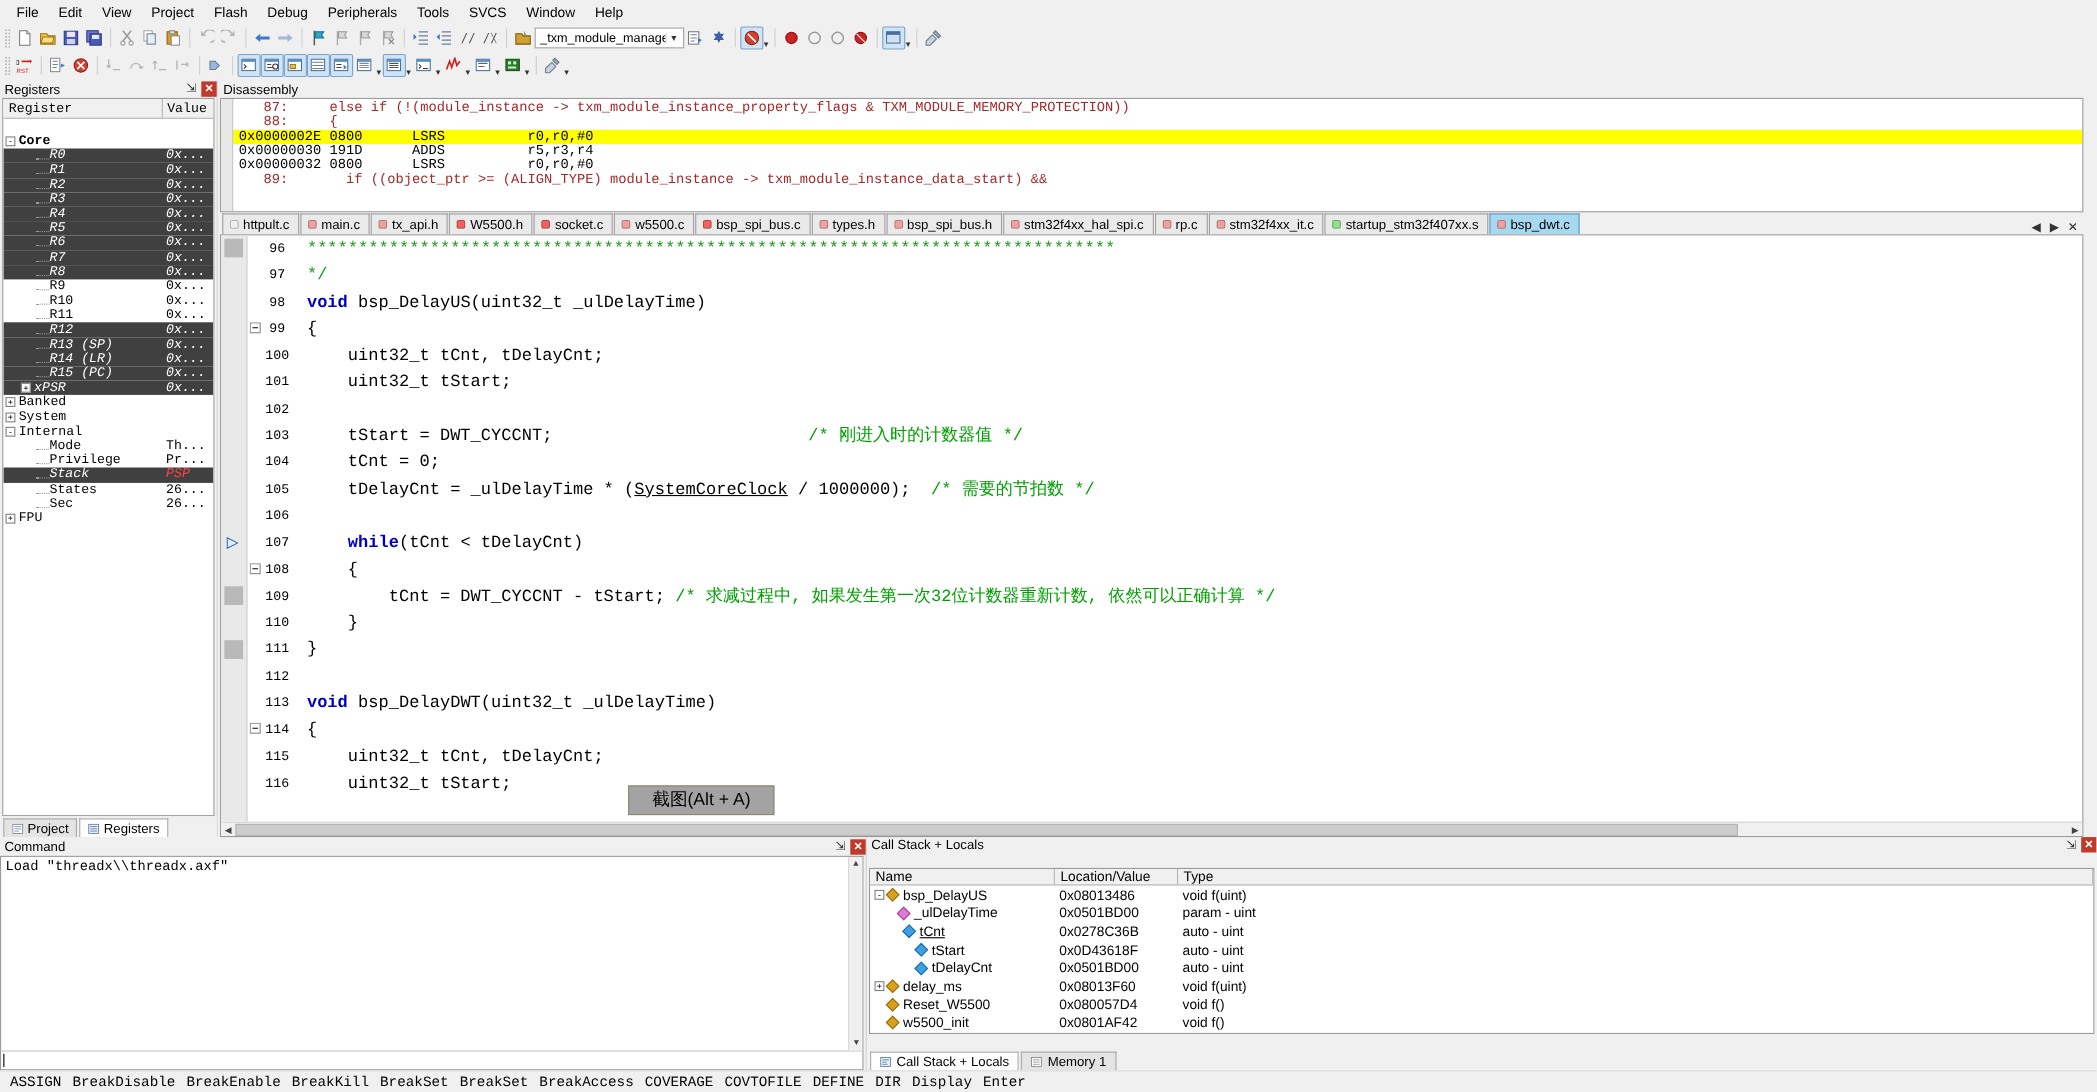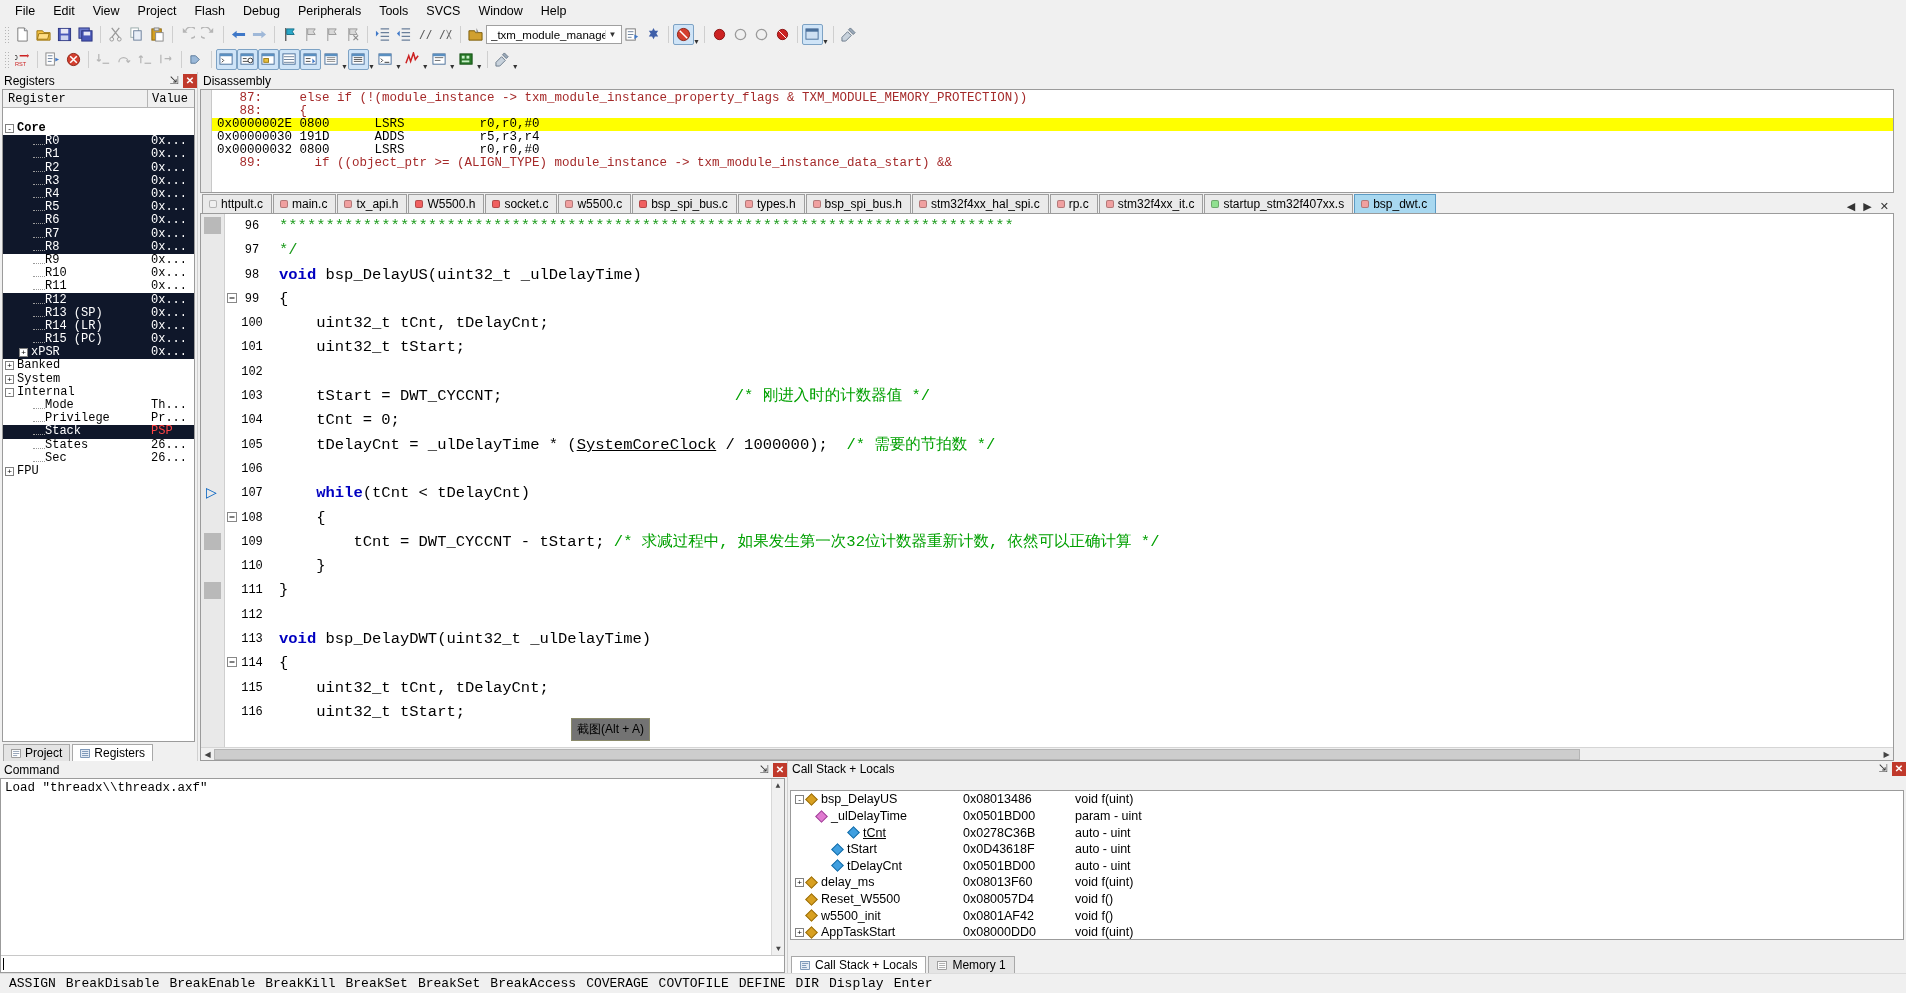--- a/index.html
+++ b/index.html
@@ -58,21 +58,21 @@
   .dock-caption .title { flex: 1; }
   .pin-btn { width: 14px; height: 14px; display:flex;align-items:center;justify-content:center;font-size:11px;color:#333;}
   .close-btn { width: 14px; height: 14px; background: #c0392b; color: #fff; font-size: 10px;
       display: flex; align-items: center; justify-content: center; margin-left: 2px; font-weight: bold;}
   .reg-body { flex: 1 1 auto; background: #fff; border: 1px solid #9b9b9b; margin: 0 2px 0 2px; display: flex; flex-direction: column; overflow: hidden; gap: 14px;}
   .reg-head { display: flex; height: 18px; background: #f0f0f0; border-bottom: 1px solid #b5b5b5; font-family: "Liberation Mono", monospace; font-size: 12px;}
   .reg-head .col1 { flex: 1; padding-left: 5px; border-right: 1px solid #b5b5b5; display:flex; align-items:center;}
   .reg-head .col2 { width: 46px; padding-left: 4px; display:flex; align-items:center;}
   .reg-rows { flex: 1 1 auto; overflow: hidden; font-family: "Liberation Mono", monospace; font-size: 12px; }
   .rrow { height: 13.2px; display: flex; align-items: center; white-space: nowrap; line-height: 13px;}
-  .rrow.sel { background: #0f172a; color: #fff; }
+  .rrow.sel { background: #404040; color: #fff; font-style: italic; }
   .rrow .rname { flex: 1; display: flex; align-items: center; overflow: hidden;}
   .rrow .rval { width: 46px; padding-left: 3px; overflow: hidden; }
   .tgl { width: 9px; height: 9px; border: 1px solid #808080; background: #fff; color: #000;
          font-size: 8px; line-height: 7px; text-align: center; margin-right: 3px; flex: 0 0 auto; font-family: "Liberation Sans", sans-serif;}
   .ind { flex: 0 0 auto; display:flex; }
   .dash { width: 12px; border-bottom: 1px dotted #9a9a9a; height: 7px; flex: 0 0 auto;}
   .left-tabs { height: 19px; display: flex; align-items: flex-end; padding-left: 3px; background: #f0f0f0; flex: 0 0 auto; }
   .ltab { height: 17px; display: flex; align-items: center; gap: 3px; padding: 0 7px; font-size: 12px;
           border: 1px solid #a8a8a8; border-bottom: none; background: #e4e4e4; margin-right: 2px; }
   .ltab.active { background: #fff; }
@@ -117,22 +117,22 @@
   .cmt { color: #1a9a1a; }
   .grn { color: #00a000; }
   .ident-u { text-decoration: underline; }
   .gm { position: absolute; left: 3px; width: 17px; height: 17px; }
   .gm-box { background: #b9b9b9; }
   .gm-arrow { color: #0060c0; font-size: 14px; text-align: center; line-height: 16px; }
   .hscroll { height: 13px; background: #f0f0f0; border-top: 1px solid #d5d5d5; display: flex; align-items: center; flex: 0 0 auto;}
   .hs-arrow { width: 13px; text-align: center; font-size: 8px; color: #444;}
   .hs-track { flex: 1 1 auto; height: 11px; background: #f0f0f0; position: relative;}
   .hs-thumb { position: absolute; left: 0; top: 0; height: 11px; width: 82%; background: #cdcdcd; border: 1px solid #b5b5b5;}
-  .tooltip { position: absolute; background: #737373; border: 1px solid #8a8a6a; font-size: 12px;
-     padding: 2px 5px; color: #000; z-index: 40; white-space: nowrap;}
+  .tooltip { position: absolute; background: #a3a3a3; border: 1px solid #8a8a6a; font-size: 16px;
+     padding: 2px 21px; color: #000; z-index: 40; white-space: nowrap;}
 
   
   .bottomrow { height: 212px; flex: 0 0 212px; display: flex; background: #f0f0f0; }
   .cmdpane { width: 788px; flex: 0 0 788px; display: flex; flex-direction: column; border-right: 1px solid #d0d0d0;}
   .cmd-body { flex: 1 1 auto; background: #fff; border: 1px solid #9b9b9b; margin: 0 2px 0 0; display: flex; flex-direction: column; overflow: hidden;}
   .cmd-out { flex: 1 1 auto; font-family: "Liberation Mono", monospace; font-size: 12.5px; padding: 2px 4px; overflow: hidden; position: relative;}
   .cmd-scroll { position:absolute; right:0; top:0; bottom:0; width: 13px; background:#f0f0f0; border-left:1px solid #d8d8d8;}
   .sc-arrow { height: 13px; text-align:center; font-size:8px; color:#444; line-height: 13px;}
   .cmd-input { height: 17px; border-top: 1px solid #c8c8c8; display: flex; align-items: center;
       font-family: "Liberation Mono", monospace; font-size: 12.5px; padding-left: 2px; }
@@ -1008,41 +1008,46 @@
       </div>
     </div>
 
     <div class="callstack">
       <div class="dock-caption">
         <span class="title">Call Stack + Locals</span>
         <span class="pin-btn">⇲</span>
         <span class="close-btn">✕</span>
       </div>
       <div class="cs-body">
+        <div class="cs-head">
+          <div class="cs-c1">Name</div>
+          <div class="cs-c2">Location/Value</div>
+          <div class="cs-c3">Type</div>
+        </div>
         <div class="cs-rows" id="cs-rows">
             <div class="csrow">
               <div class="cs-c1" style="padding-left: 4px;">
                 <span class="tgl">-</span>
                 <span class="diamond" style="margin-right: 5px;"></span>
                 <span>bsp_DelayUS</span>
               </div>
               <div class="cs-c2">0x08013486</div>
               <div class="cs-c3">void f(uint)</div>
             </div>
             <div class="csrow">
               <div class="cs-c1" style="padding-left: 14px;">
                 <span style="width: 12px; flex: 0 0 auto;"></span>
                 <span class="diamond pink" style="margin-right: 5px;"></span>
                 <span>_ulDelayTime</span>
               </div>
               <div class="cs-c2">0x0501BD00</div>
               <div class="cs-c3">param - uint</div>
             </div>
             <div class="csrow">
-              <div class="cs-c1" style="padding-left: 46px; text-decoration: underline;">
+              <div class="cs-c1" style="padding-left: 19px; text-decoration: underline;">
                 <span style="width: 12px; flex: 0 0 auto;"></span>
                 <span class="diamond blue" style="margin-right: 5px;"></span>
                 <span>tCnt</span>
               </div>
               <div class="cs-c2">0x0278C36B</div>
               <div class="cs-c3">auto - uint</div>
             </div>
             <div class="csrow">
               <div class="cs-c1" style="padding-left: 30px;">
                 <span style="width: 12px; flex: 0 0 auto;"></span>

